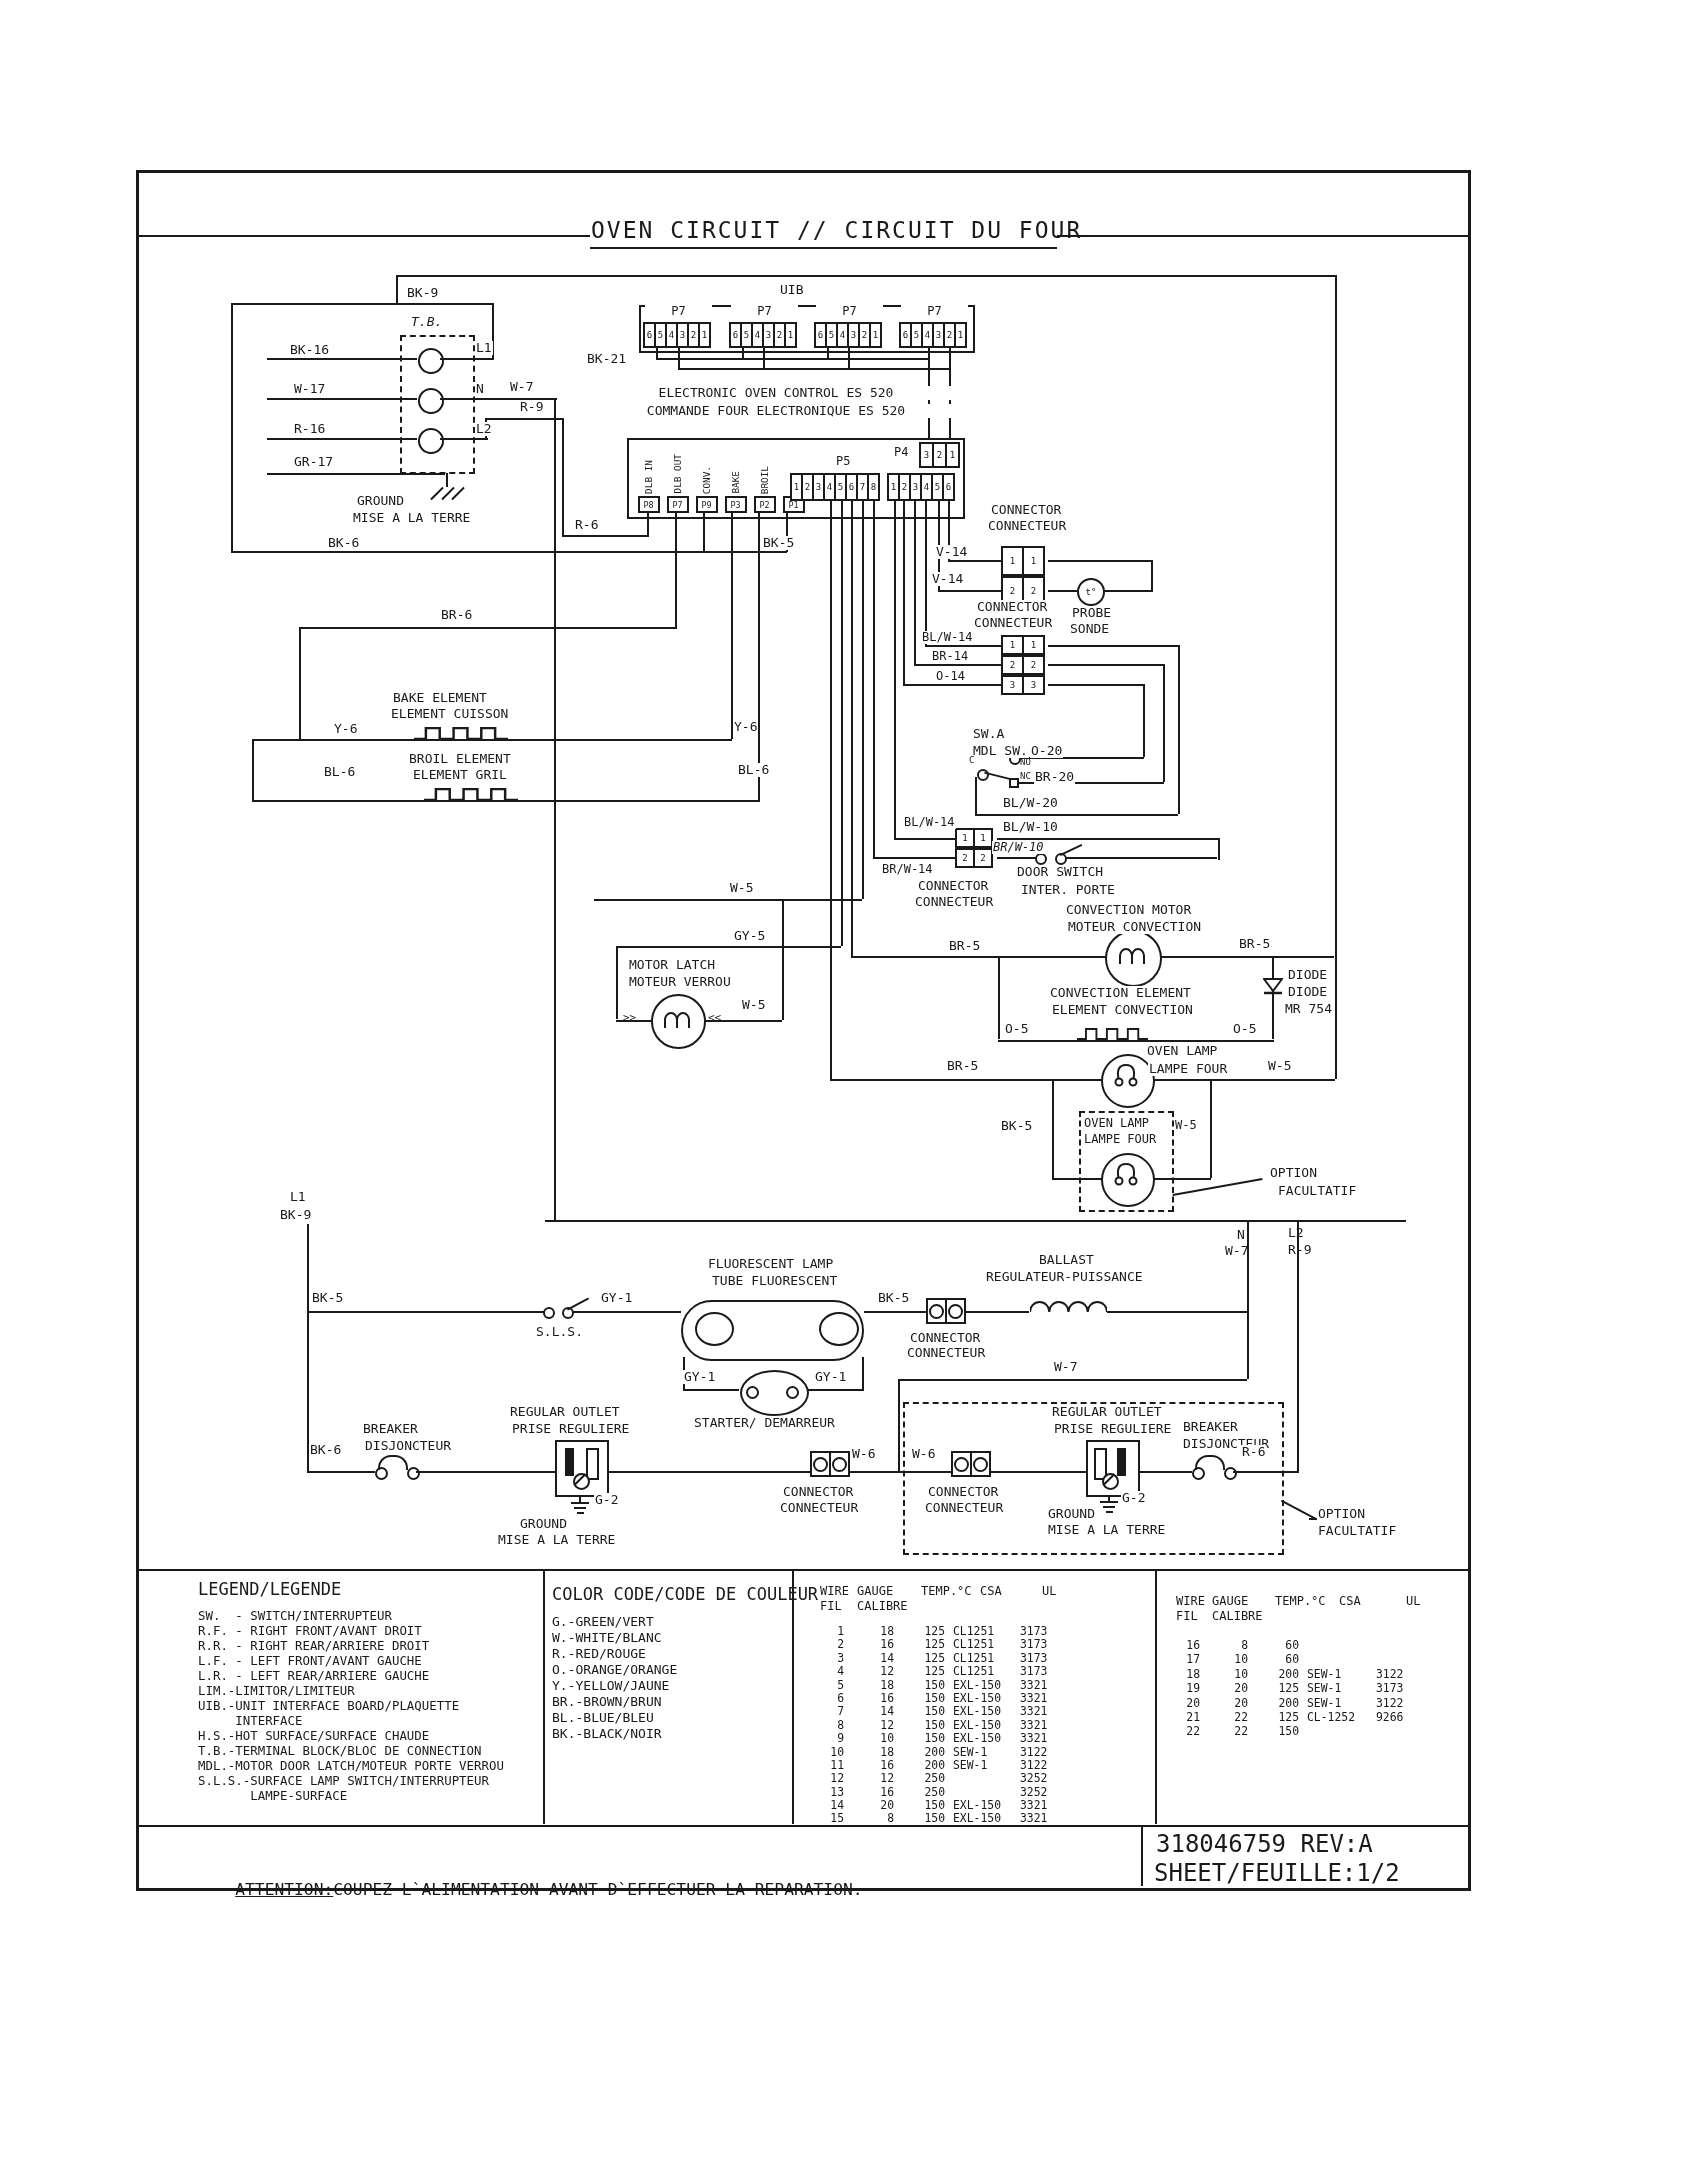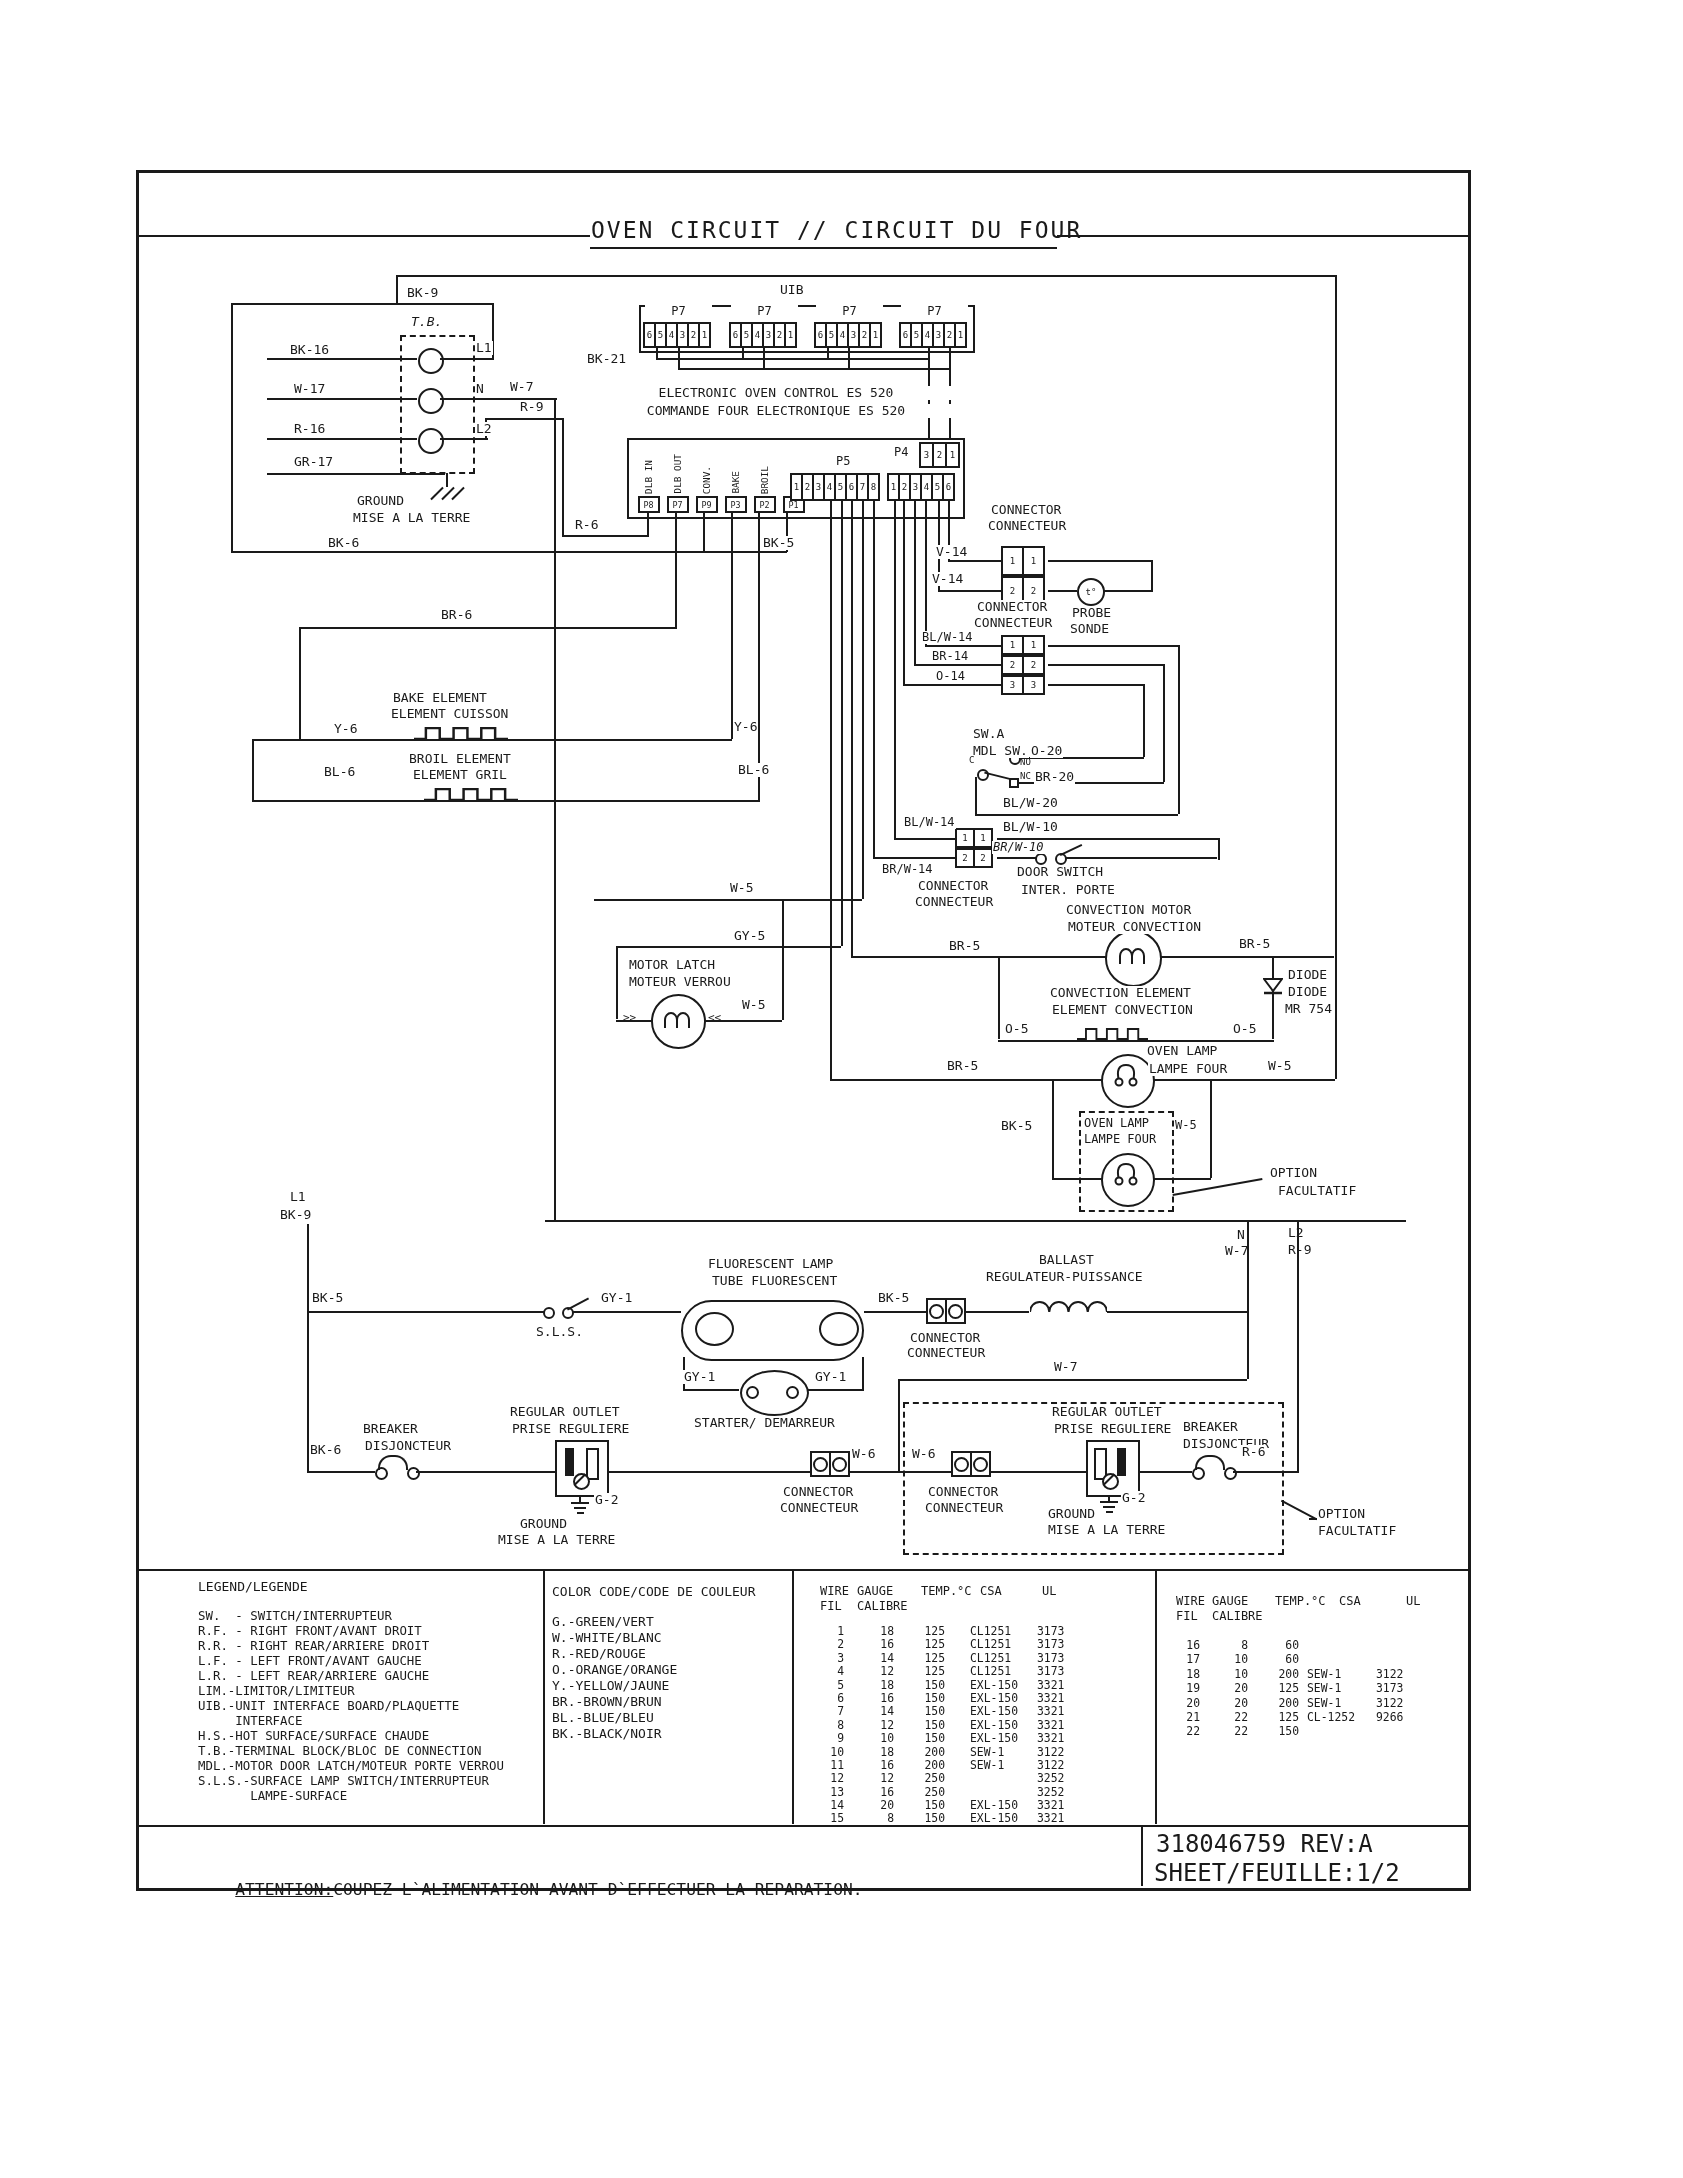--- a/index.html
+++ b/index.html
@@ -21,25 +21,25 @@
   .vtext{writing-mode:vertical-rl;transform:rotate(180deg);font-size:9.4px;letter-spacing:0px;white-space:pre;}
   .pbox{width:18px;height:13px;border:2px solid #1a1a1a;font-size:8.4px;display:flex;align-items:center;justify-content:center;margin-top:2px;}
   .grid2{position:absolute;display:flex;flex-wrap:wrap;width:46px;z-index:5;}
   .grid2 .cell{width:19px;height:26px;}
   .grid3{position:absolute;display:flex;flex-wrap:wrap;width:46px;z-index:5;}
   .grid3 .cell{width:19px;height:16px;}
   .connbox{position:absolute;display:flex;z-index:5;}
   .conncell{width:17px;height:22px;border:2px solid #1a1a1a;margin-left:-2px;background:#fff;
             display:flex;align-items:center;justify-content:center;}
   .conncell .dot{width:11px;height:11px;border:2px solid #1a1a1a;border-radius:50%;}
-  .tl{position:absolute;font-size:13px;white-space:pre;}
+  .tl{position:absolute;font-size:17px;white-space:pre;}
   .trow{display:flex;height:13.4px;font-size:11.4px;white-space:pre;}
   .trow span{display:block;}
   .t1c1{width:26px;text-align:right;} .t1c2{width:50px;text-align:right;}
-  .t1c3{width:51px;text-align:right;} .t1c4{margin-left:25px;width:63px;}
+  .t1c3{width:51px;text-align:right;} .t1c4{margin-left:8px;width:63px;}
   .t1c5{margin-left:4px;width:50px;}
   .trow2{display:flex;height:14.4px;font-size:11.4px;white-space:pre;}
   .t2c1{width:26px;text-align:right;} .t2c2{width:48px;text-align:right;}
   .t2c3{width:51px;text-align:right;} .t2c4{margin-left:8px;width:65px;}
   .t2c5{margin-left:4px;width:46px;}
   .legln{height:15px;font-size:12.4px;white-space:pre;}
   .colln{height:16px;font-size:13px;white-space:pre;}
   svg{position:absolute;z-index:4;}
   .z1{z-index:1}
 </style>

